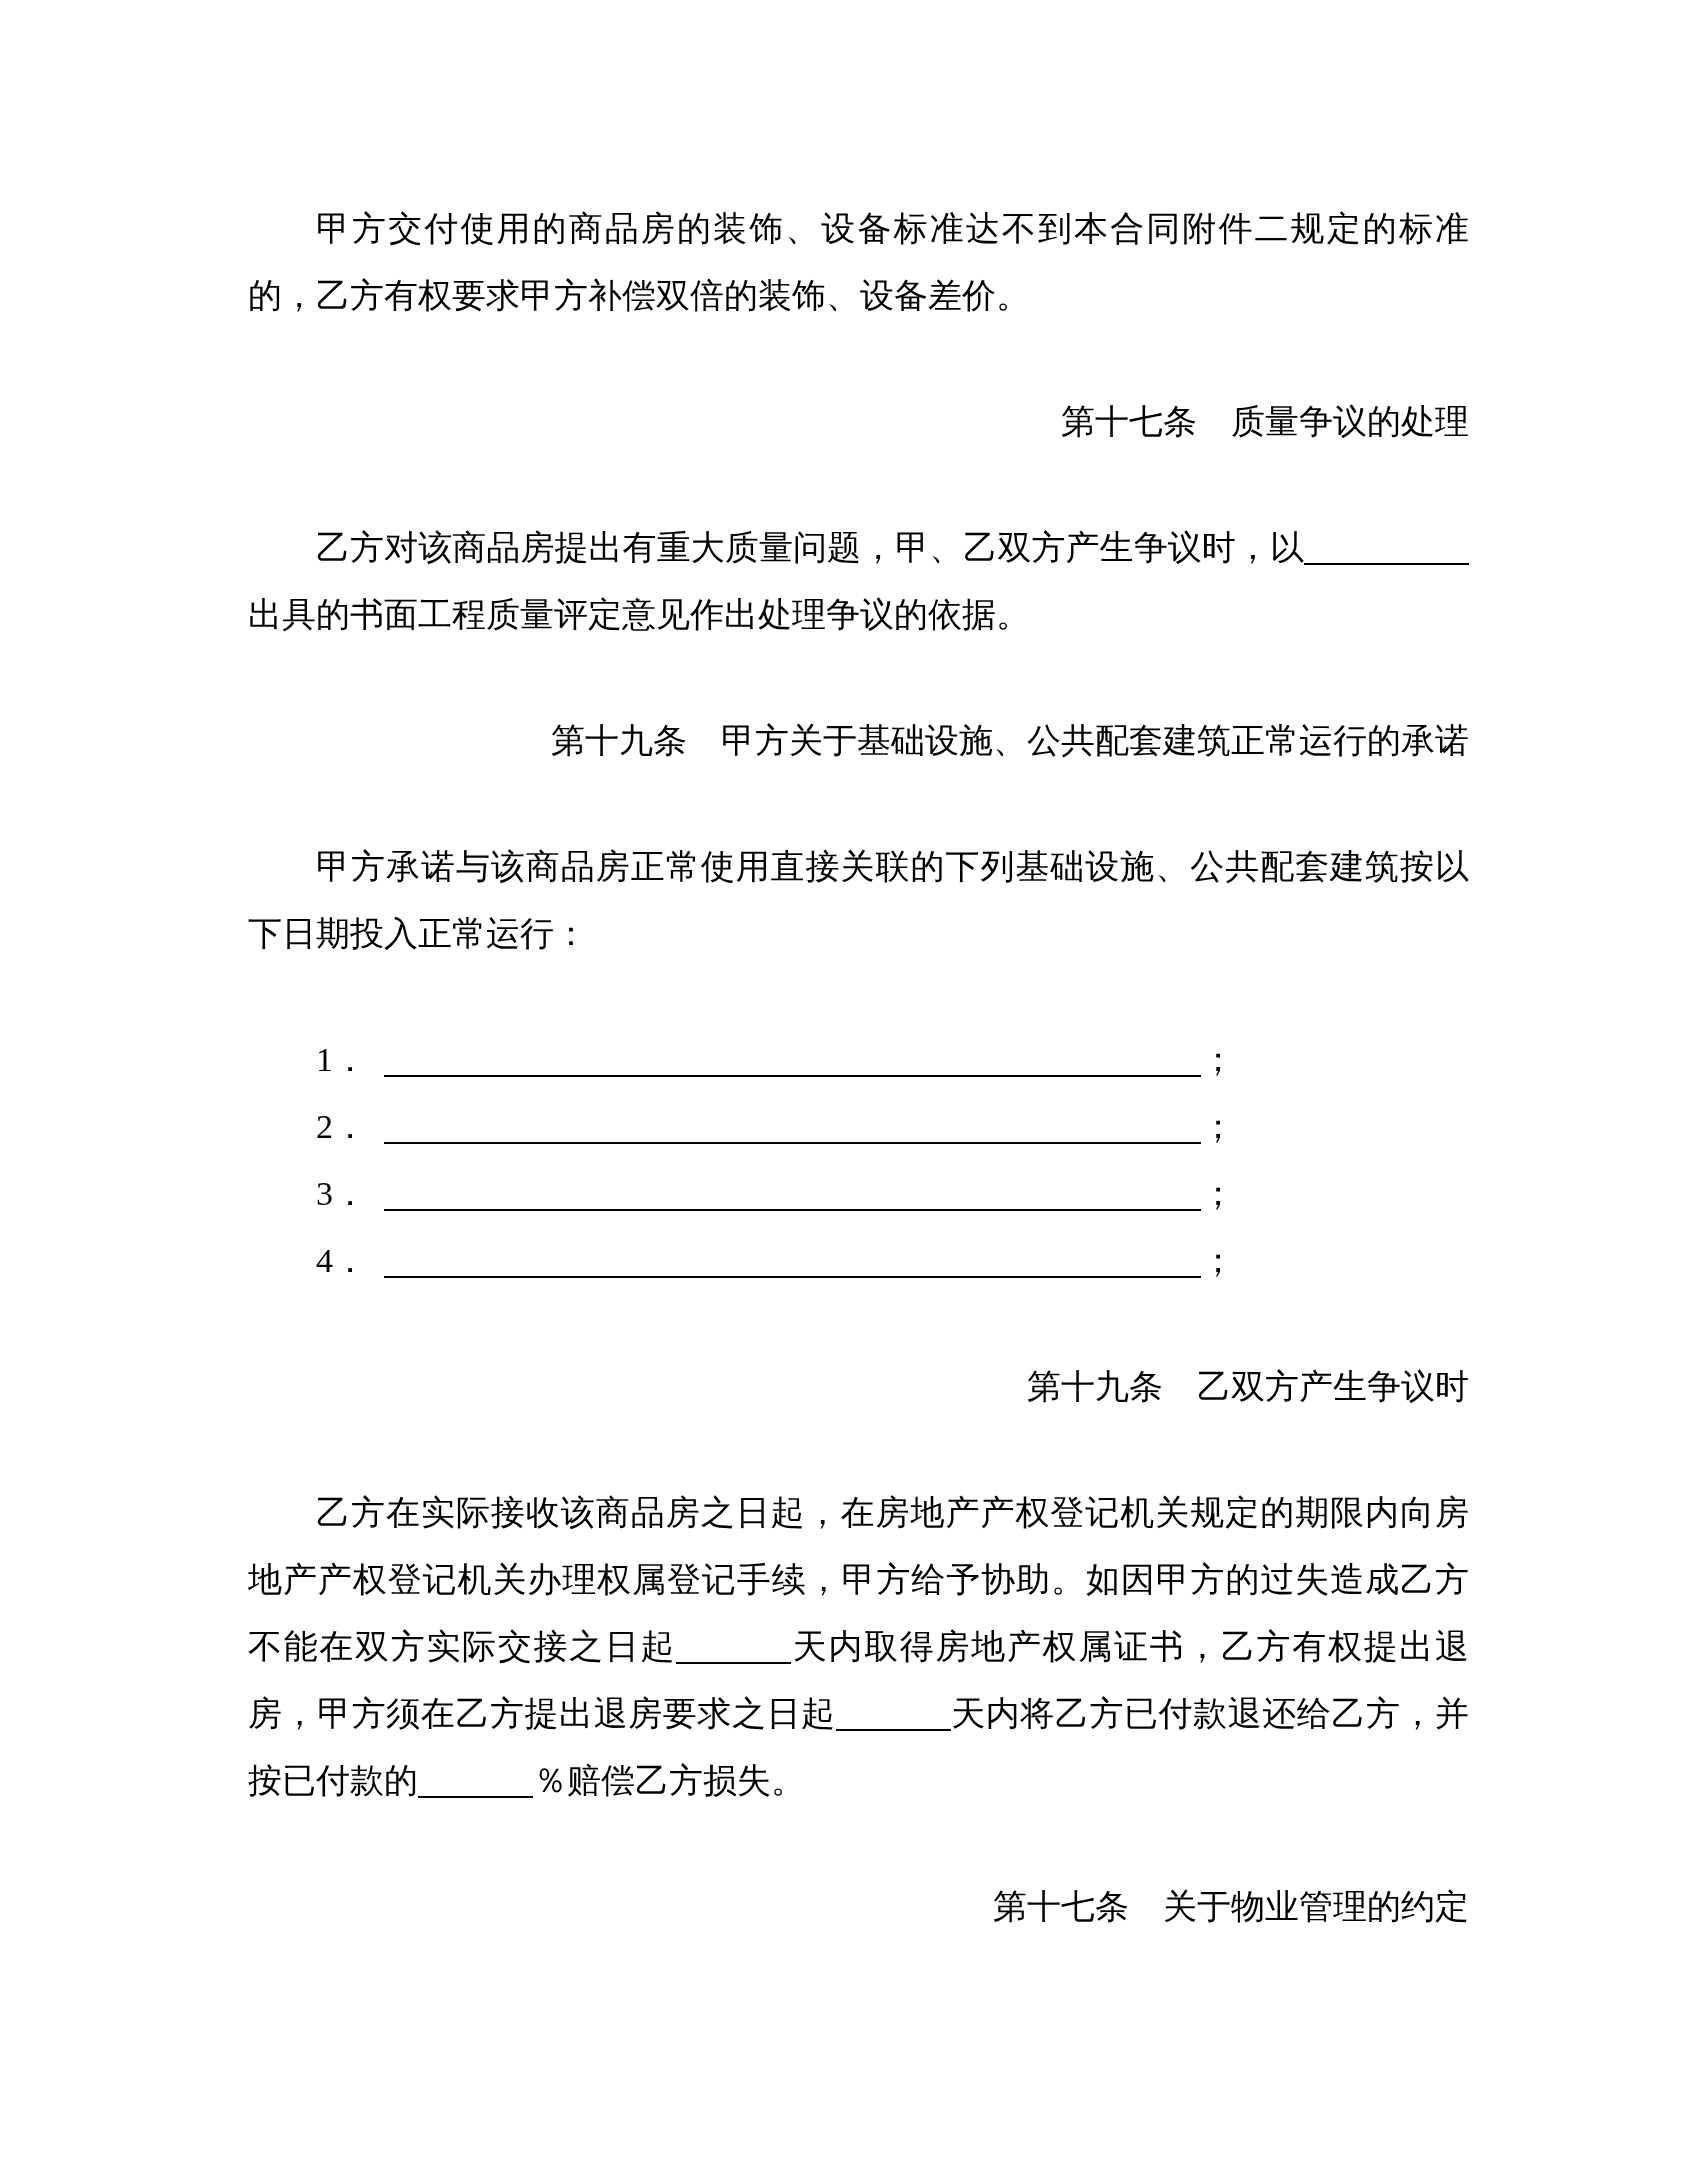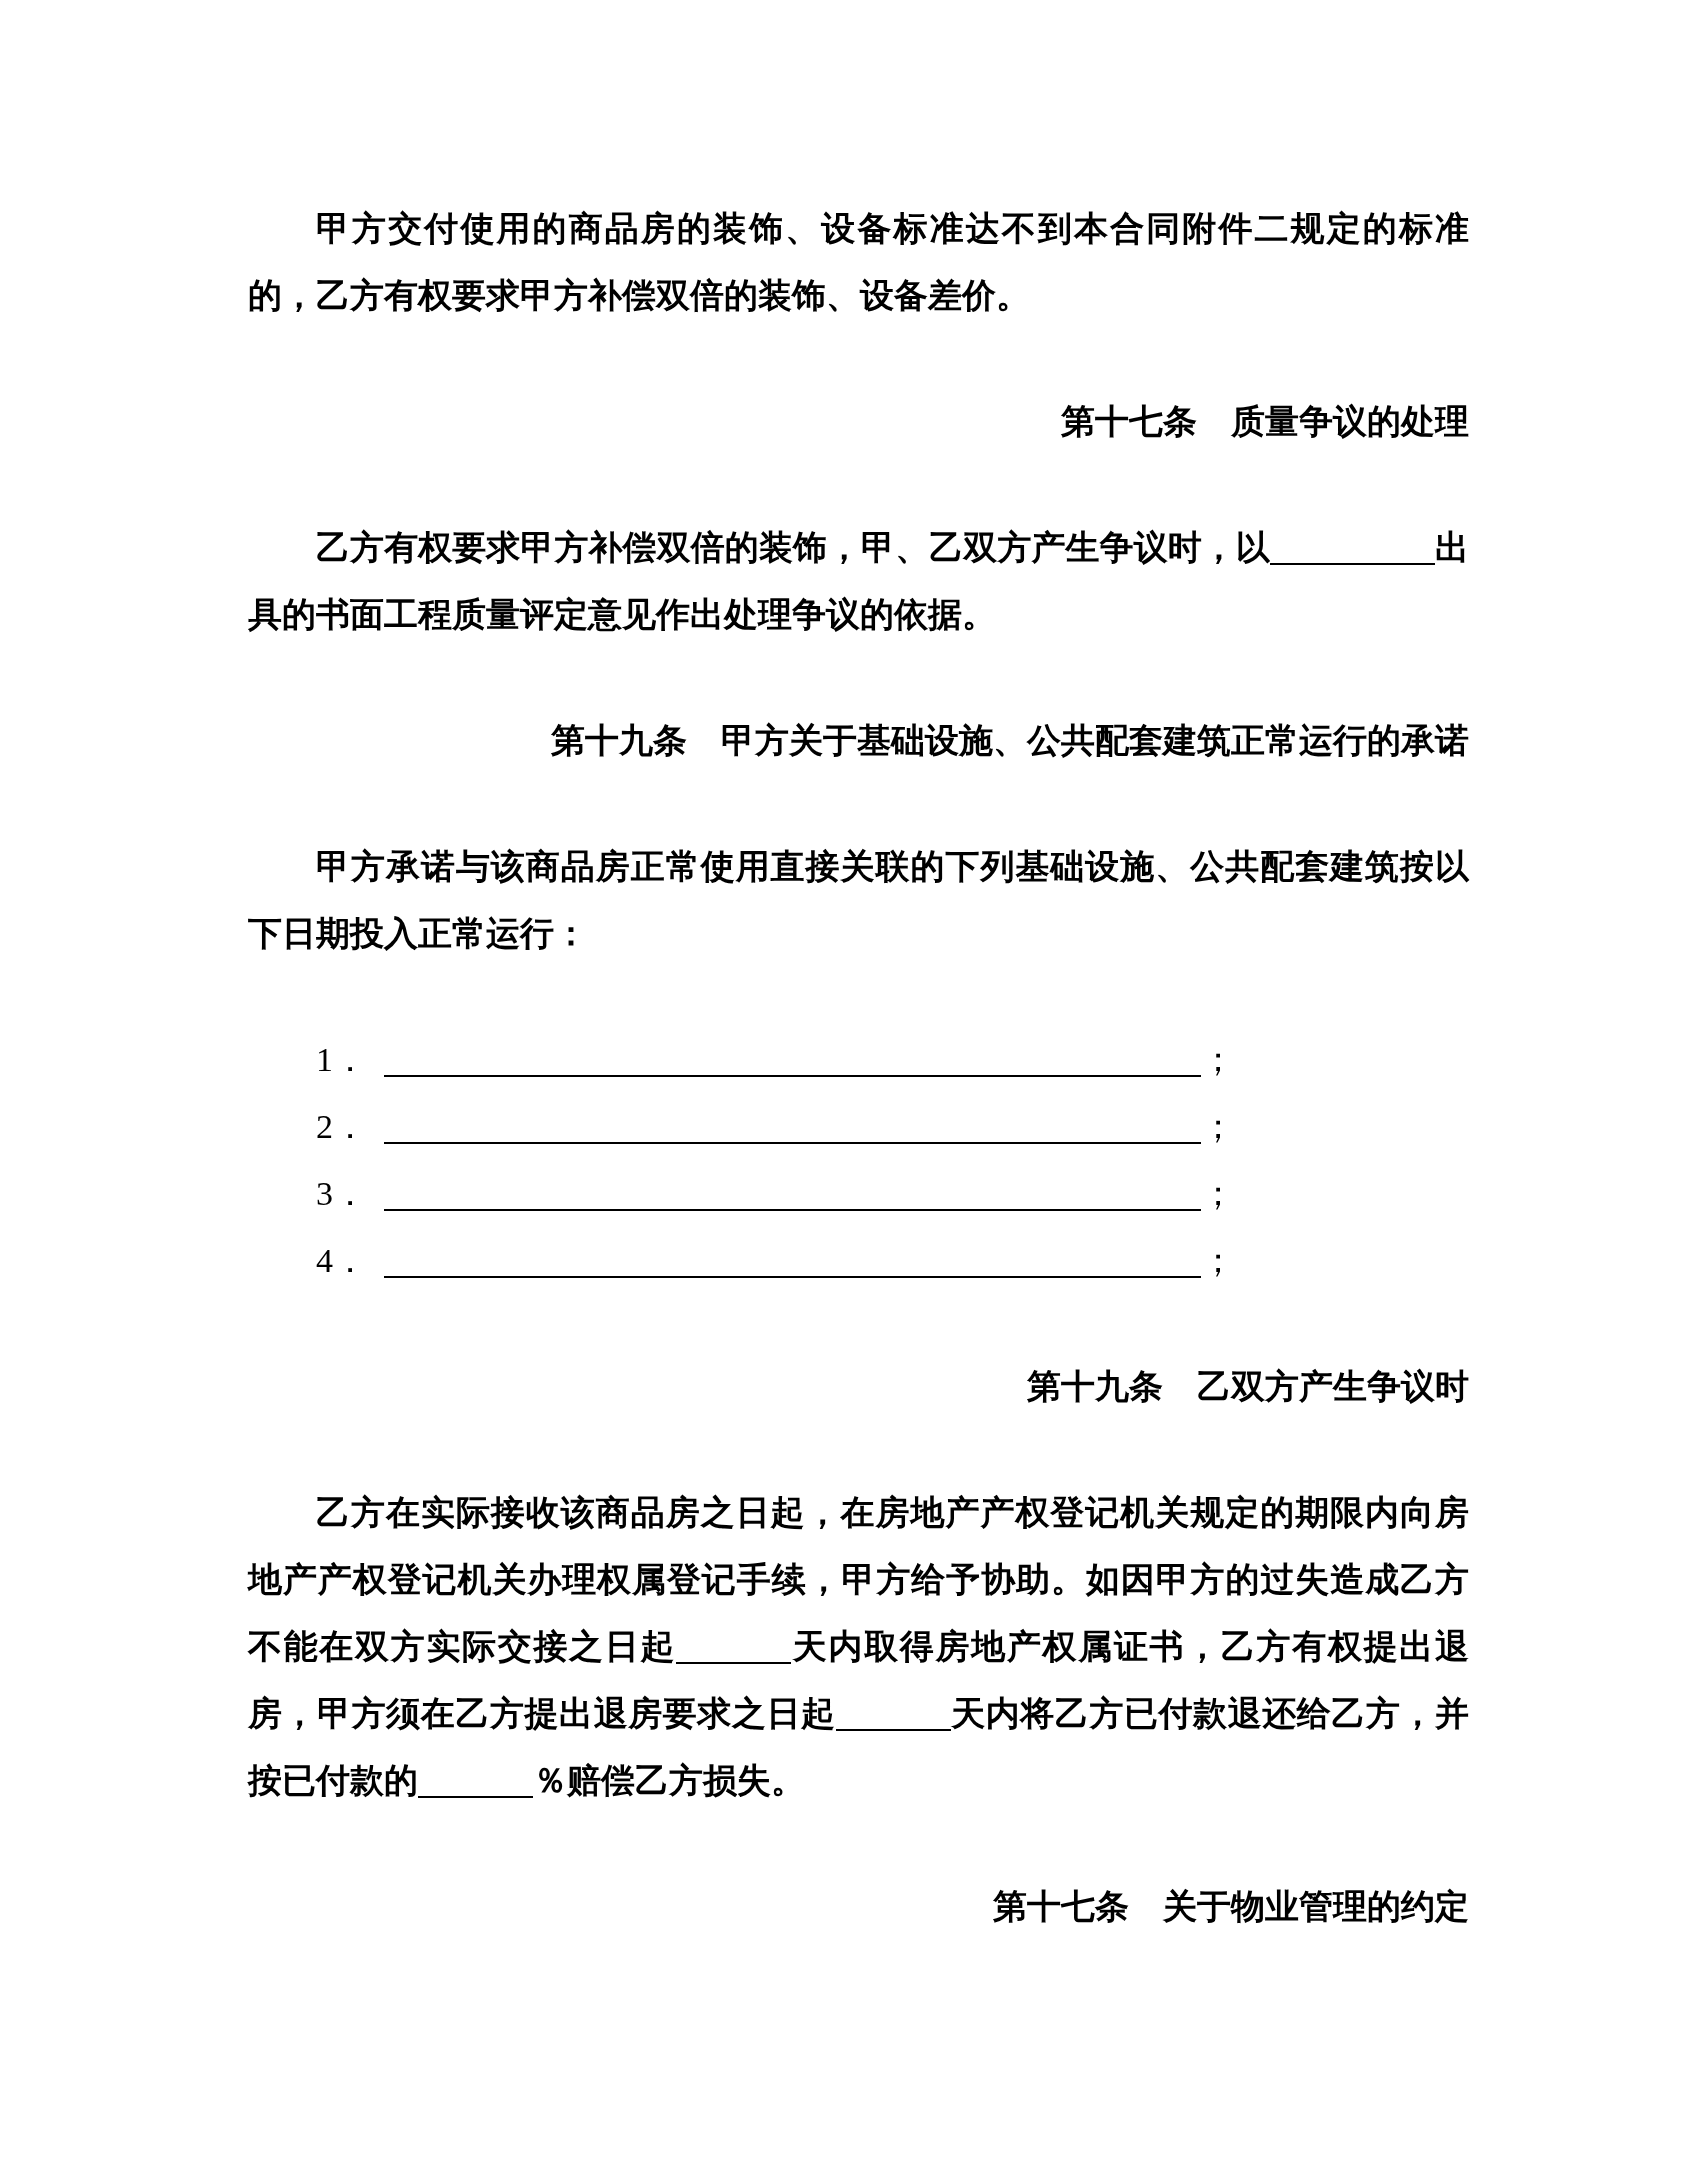--- a/index.html
+++ b/index.html
@@ -29,21 +29,20 @@
     font-size: 34px;
     line-height: 67px;
     text-align: justify;
     letter-spacing: 0;
   }
   .para.heading {
     text-align: right;
   }
   .indent {
     text-indent: 68px;
-    font-weight: bold;
   }
   .blank {
     display: inline-block;
     height: 7.3px;
     border-bottom: 2.8px solid #000000;
     vertical-align: -6.4px;
   }
   .blank-w180 { width: 165px; }
   .blank-w125 { width: 115px; }
   .list-block {
@@ -71,21 +70,21 @@
 
     <p class="para indent">
       <span>甲方交付使用的商品房的装饰、设备标准达不到本合同附件二规定的标准的，乙方有权要求甲方补偿双倍的装饰、设备差价。</span>
     </p>
 
     <p class="para heading indent">
       <span>第十七条　质量争议的处理</span>
     </p>
 
     <p class="para indent">
-      <span>乙方有权要求甲方补偿双倍的装饰，甲、乙双方产生争议时，以</span><span class="blank blank-w180"></span><span>出具的书面工程质量评定意见作出处理争议的依据。</span>
+      <span>乙方对该商品房提出有重大质量问题，甲、乙双方产生争议时，以</span><span class="blank blank-w180"></span><span>出具的书面工程质量评定意见作出处理争议的依据。</span>
     </p>
 
     <p class="para heading indent">
       <span>第十九条　甲方关于基础设施、公共配套建筑正常运行的承诺</span>
     </p>
 
     <p class="para indent">
       <span>甲方承诺与该商品房正常使用直接关联的下列基础设施、公共配套建筑按以下日期投入正常运行：</span>
     </p>
 

